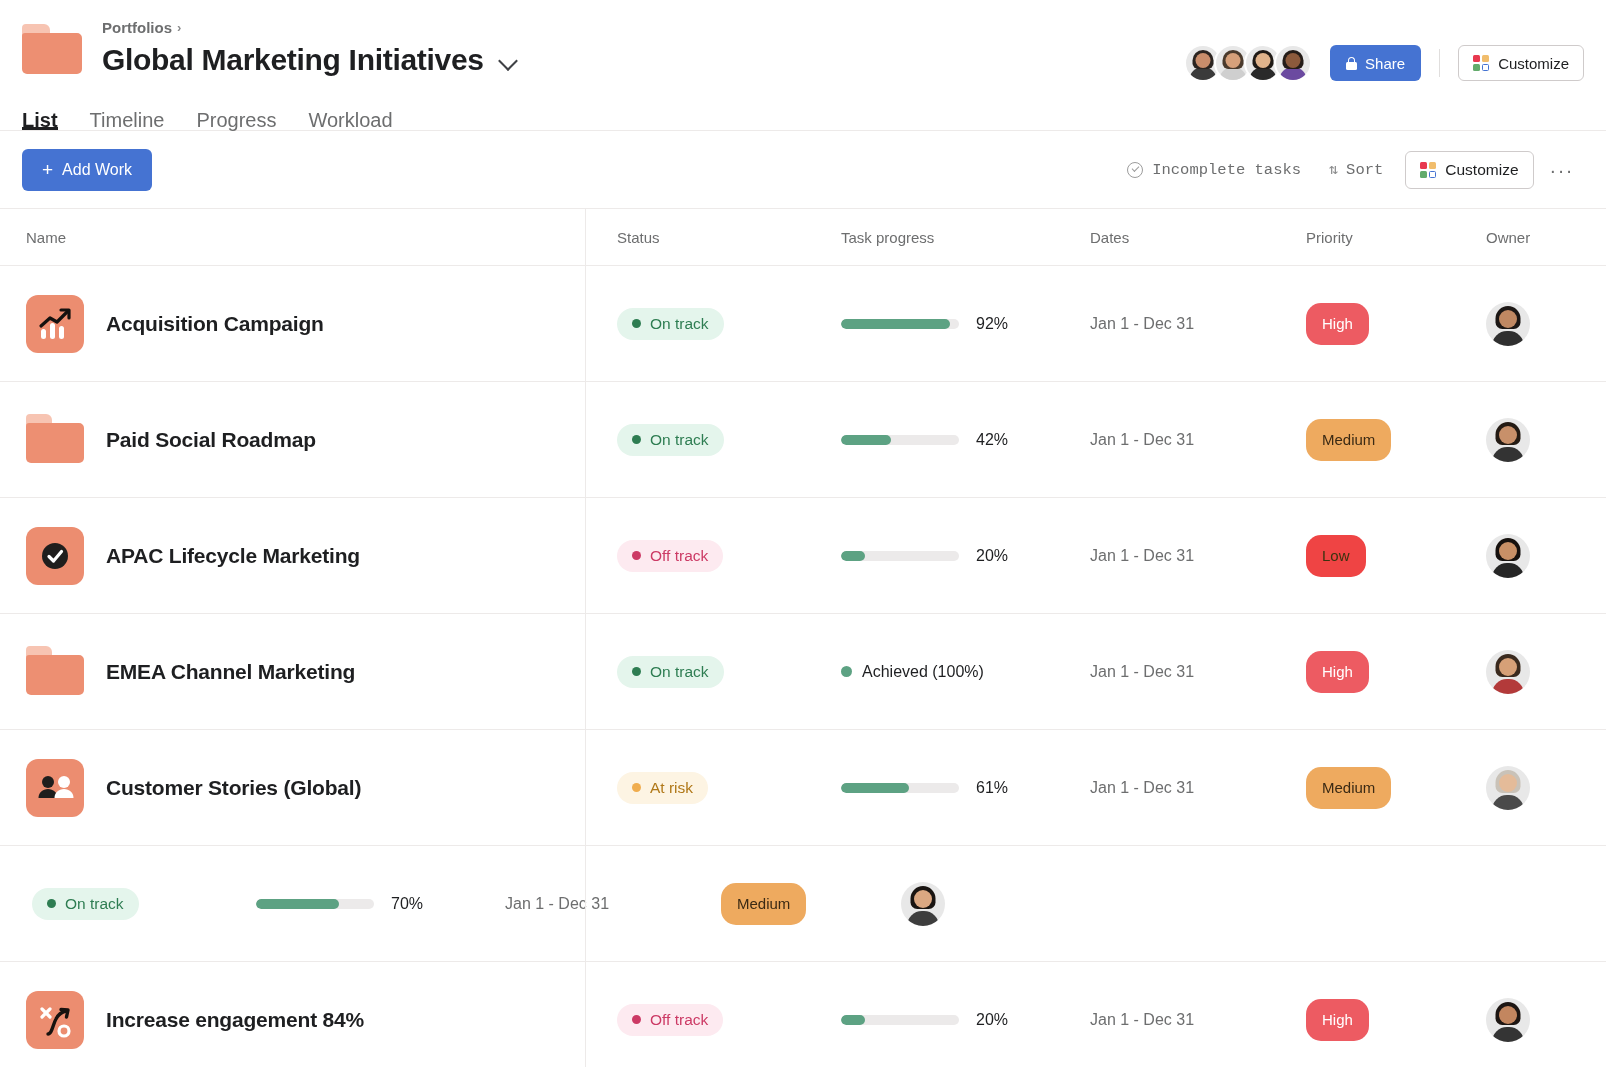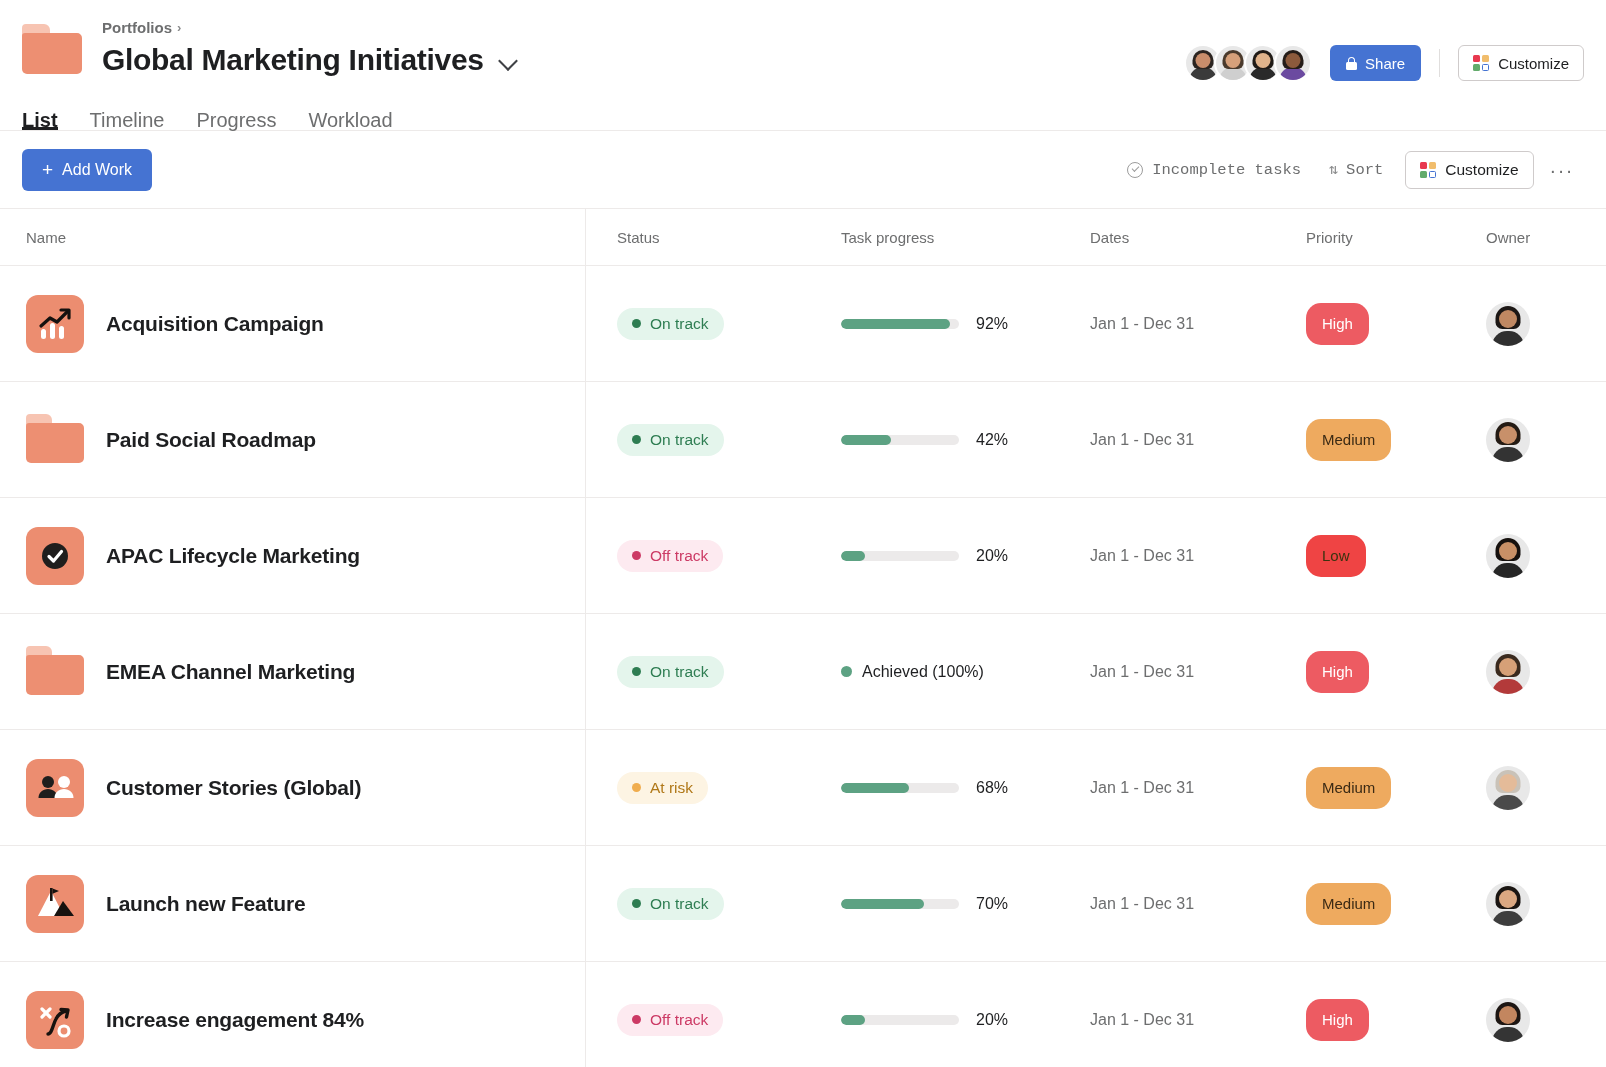--- a/index.html
+++ b/index.html
@@ -477,45 +477,36 @@
         </div>
         <div class="c-status"><span class="pill" style="background:#fdf4e3;color:#b07818">
             <span class="dot" style="background:#f0ad4e"></span>
             <span>At risk</span>
           </span></div>
         <div class="c-prog">
           <div class="prog-wrap">
             <div class="bar-bg">
               <div class="bar-fill" style="width:58%"></div>
             </div>
-            <span class="prog-txt">68%</span>
+            <span class="prog-txt">61%</span>
           </div>
         </div>
         <div class="c-dates"><span class="dates-txt">Jan 1 - Dec 31</span></div>
         <div class="c-prio"><span class="prio-badge" style="background:#eeaa5f;color:#3b2a14">
             <span>Medium</span>
           </span></div>
         <div class="c-owner">
           <div class="owner-av">
             <span class="torso" style="background:#4a4a4a"></span>
             <span class="hair" style="background:#c9c2b8"></span>
             <span class="head" style="background:#e4bb99"></span>
           </div>
         </div>
       </div>
       <div class="row">
-        <div class="c-name">
-          <div class="proj-ico"><svg width="58" height="58" viewBox="0 0 58 58">
-              <path d="M25 16 L38 41 L12 41 Z" fill="#ffffff"></path>
-              <path d="M37 26 L48 41 L28 41 Z" fill="#17120f"></path>
-              <rect x="24" y="13" width="2.6" height="13" fill="#17120f"></rect>
-              <path d="M26.6 13.5 L33 16 L26.6 18.8 Z" fill="#17120f"></path>
-            </svg></div>
-          <span class="row-title">Launch new Feature</span>
-        </div>
         <div class="c-status"><span class="pill" style="background:#e4f5ec;color:#2e7d52">
             <span class="dot" style="background:#2e7d52"></span>
             <span>On track</span>
           </span></div>
         <div class="c-prog">
           <div class="prog-wrap">
             <div class="bar-bg">
               <div class="bar-fill" style="width:70%"></div>
             </div>
             <span class="prog-txt">70%</span>

